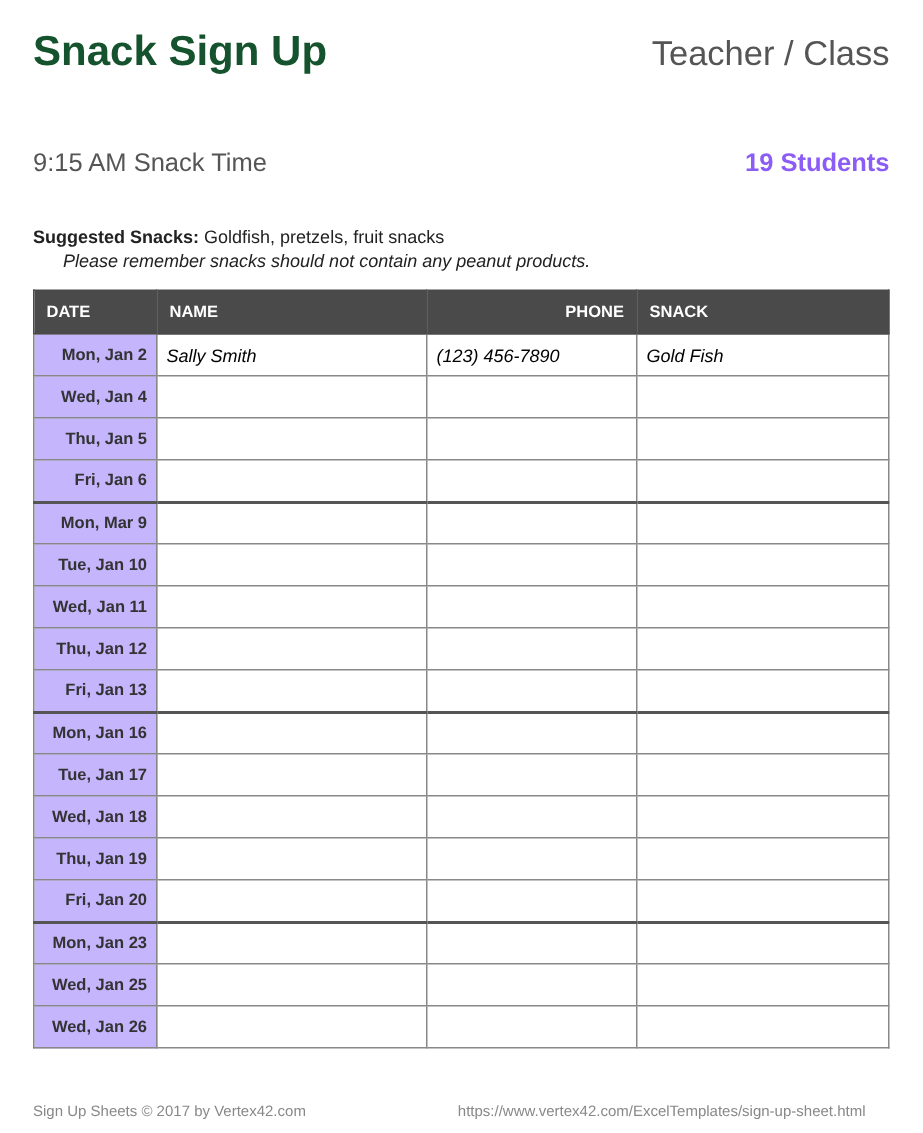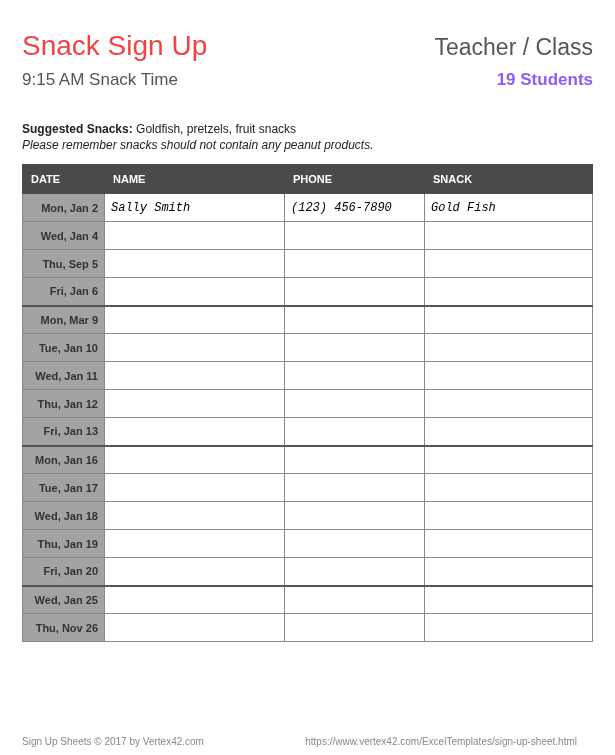--- a/index.html
+++ b/index.html
@@ -12,88 +12,89 @@
       padding: 18px 22px 0 22px;
     }
     .header-row {
       display: flex;
       justify-content: space-between;
       align-items: baseline;
       margin-bottom: 8px;
     }
     .title {
       font-size: 28px;
-      font-weight: normal;
-      color: #ef4444;
-      margin-top: 12px;
+      font-weight: bold;
+      color: #14532d;
     }
     .teacher {
       font-size: 23px;
       color: #555;
     }
     .sub-left {
       font-size: 17px;
       color: #555;
+      margin-top: 41px;
     }
     .sub-right {
       font-size: 17px;
       color: #8b5cf6;
       font-weight: bold;
     }
     .suggested {
       font-size: 12px;
       color: #222;
       margin-top: 32px;
     }
     .suggested b { font-weight: bold; }
     .note {
       font-size: 12px;
       font-style: italic;
       color: #222;
       margin-top: 2px;
       margin-bottom: 12px;
+      margin-left: 20px;
     }
     .tbl {
       border-collapse: collapse;
       width: 100%;
       table-layout: fixed;
       border-radius: 18px;
     }
     .tbl thead th {
       background: #4a4a4a;
       color: #fff;
       font-size: 11px;
       font-weight: bold;
       text-align: left;
       padding: 8px 8px;
       border: 1px solid #4a4a4a;
     }
     .tbl thead th:nth-child(1) { width: 82px; }
     .tbl thead th:nth-child(2) { width: 180px; }
-    .tbl thead th:nth-child(3) { width: 140px; }
+    .tbl thead th:nth-child(3) { width: 140px; text-align: right; }
     .tbl tbody td {
       border: 1px solid #888;
       font-size: 12px;
       padding: 0 6px;
       height: 28px;
       vertical-align: middle;
     }
     .tbl tbody td.date-cell {
-      background: #a3a3a3;
+      background: #c4b5fd;
       font-size: 11px;
       font-weight: bold;
       text-align: right;
       color: #333;
       padding-right: 6px;
     }
     .tbl tbody tr.week-end td {
       border-bottom: 2px solid #555;
     }
     .handwrite {
-      font-family: Liberation Mono, monospace;
+      font-family: Liberation Sans, sans-serif;
       font-style: italic;
       font-size: 14px;
       color: #000;
       padding-left: 6px;
       margin-top: 27px;
     }
     .footer {
       position: absolute;
       bottom: 8px;
       left: 22px;
@@ -138,21 +139,21 @@
         <td class="handwrite">(123) 456-7890</td>
         <td class="handwrite">Gold Fish</td>
       </tr>
       <tr>
         <td class="date-cell">Wed, Jan 4</td>
         <td></td>
         <td></td>
         <td></td>
       </tr>
       <tr>
-        <td class="date-cell">Thu, Sep 5</td>
+        <td class="date-cell">Thu, Jan 5</td>
         <td></td>
         <td></td>
         <td></td>
       </tr>
       <tr class="week-end">
         <td class="date-cell">Fri, Jan 6</td>
         <td></td>
         <td></td>
         <td></td>
       </tr>
@@ -210,27 +211,33 @@
         <td></td>
         <td></td>
       </tr>
       <tr class="week-end">
         <td class="date-cell">Fri, Jan 20</td>
         <td></td>
         <td></td>
         <td></td>
       </tr>
       <tr>
+        <td class="date-cell">Mon, Jan 23</td>
+        <td></td>
+        <td></td>
+        <td></td>
+      </tr>
+      <tr>
         <td class="date-cell">Wed, Jan 25</td>
         <td></td>
         <td></td>
         <td></td>
       </tr>
       <tr>
-        <td class="date-cell">Thu, Nov 26</td>
+        <td class="date-cell">Wed, Jan 26</td>
         <td></td>
         <td></td>
         <td></td>
       </tr>
     </tbody>
 </table>
 
 <div class="footer">
   <div>Sign Up Sheets © 2017 by Vertex42.com</div>
   <div>https://www.vertex42.com/ExcelTemplates/sign-up-sheet.html</div>

